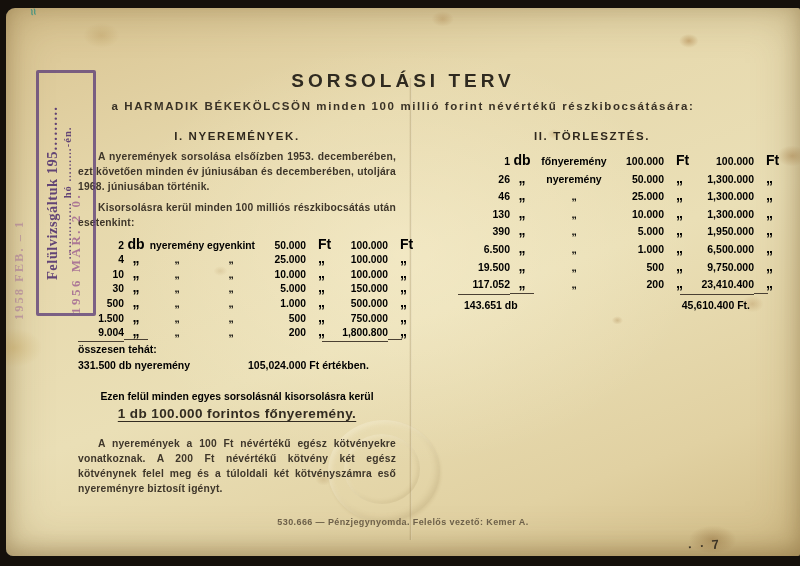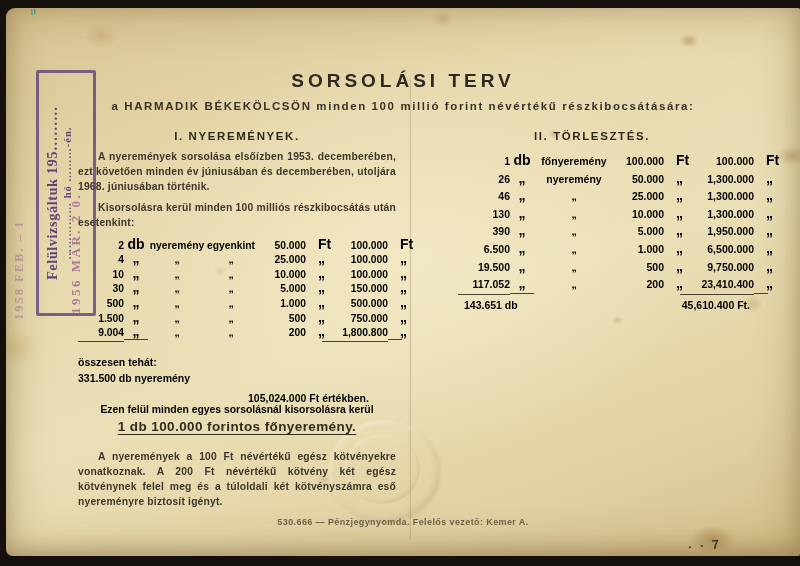--- a/index.html
+++ b/index.html
@@ -70,23 +70,23 @@
   .cell{white-space:nowrap;}
   .num{text-align:right;}
   .ctr{text-align:center;}
   .unit{padding-left:12px;}
   .dit{font-size:14px;}
   .trow:last-of-type .u{border-bottom:1.6px solid #4a4033;}
   .tot-row{position:relative;height:18px;line-height:18px;font-size:10.5px;margin-top:3px;}
   .tot-count{position:absolute;left:6px;}
   .lt-tot .tot-val{position:absolute;right:14px;}
   .rt-tot .tot-val{position:absolute;right:4px;}
-  .sum-label{font-size:10.5px;margin-top:17px;}
+  .sum-label{font-size:10.5px;margin-top:4px;}
   .sum-row{position:relative;height:16px;font-size:10.5px;margin-top:4px;}
-  .sum-val{position:absolute;left:170px;margin-top:20px;}
+  .sum-val{position:absolute;left:170px;}
   .extra-intro{text-align:center;font-size:10.4px;margin-top:16px;}
   .extra-main{
     text-align:center;font-size:13.5px;margin-top:4px;color:#332c21;
     text-decoration:underline;text-underline-offset:3px;letter-spacing:.4px;
   }
   .footer{
     position:absolute;top:509px;left:0;width:100%;text-align:center;
     font-size:9px;font-weight:bold;letter-spacing:.4px;color:#6e614a;
   }
   

